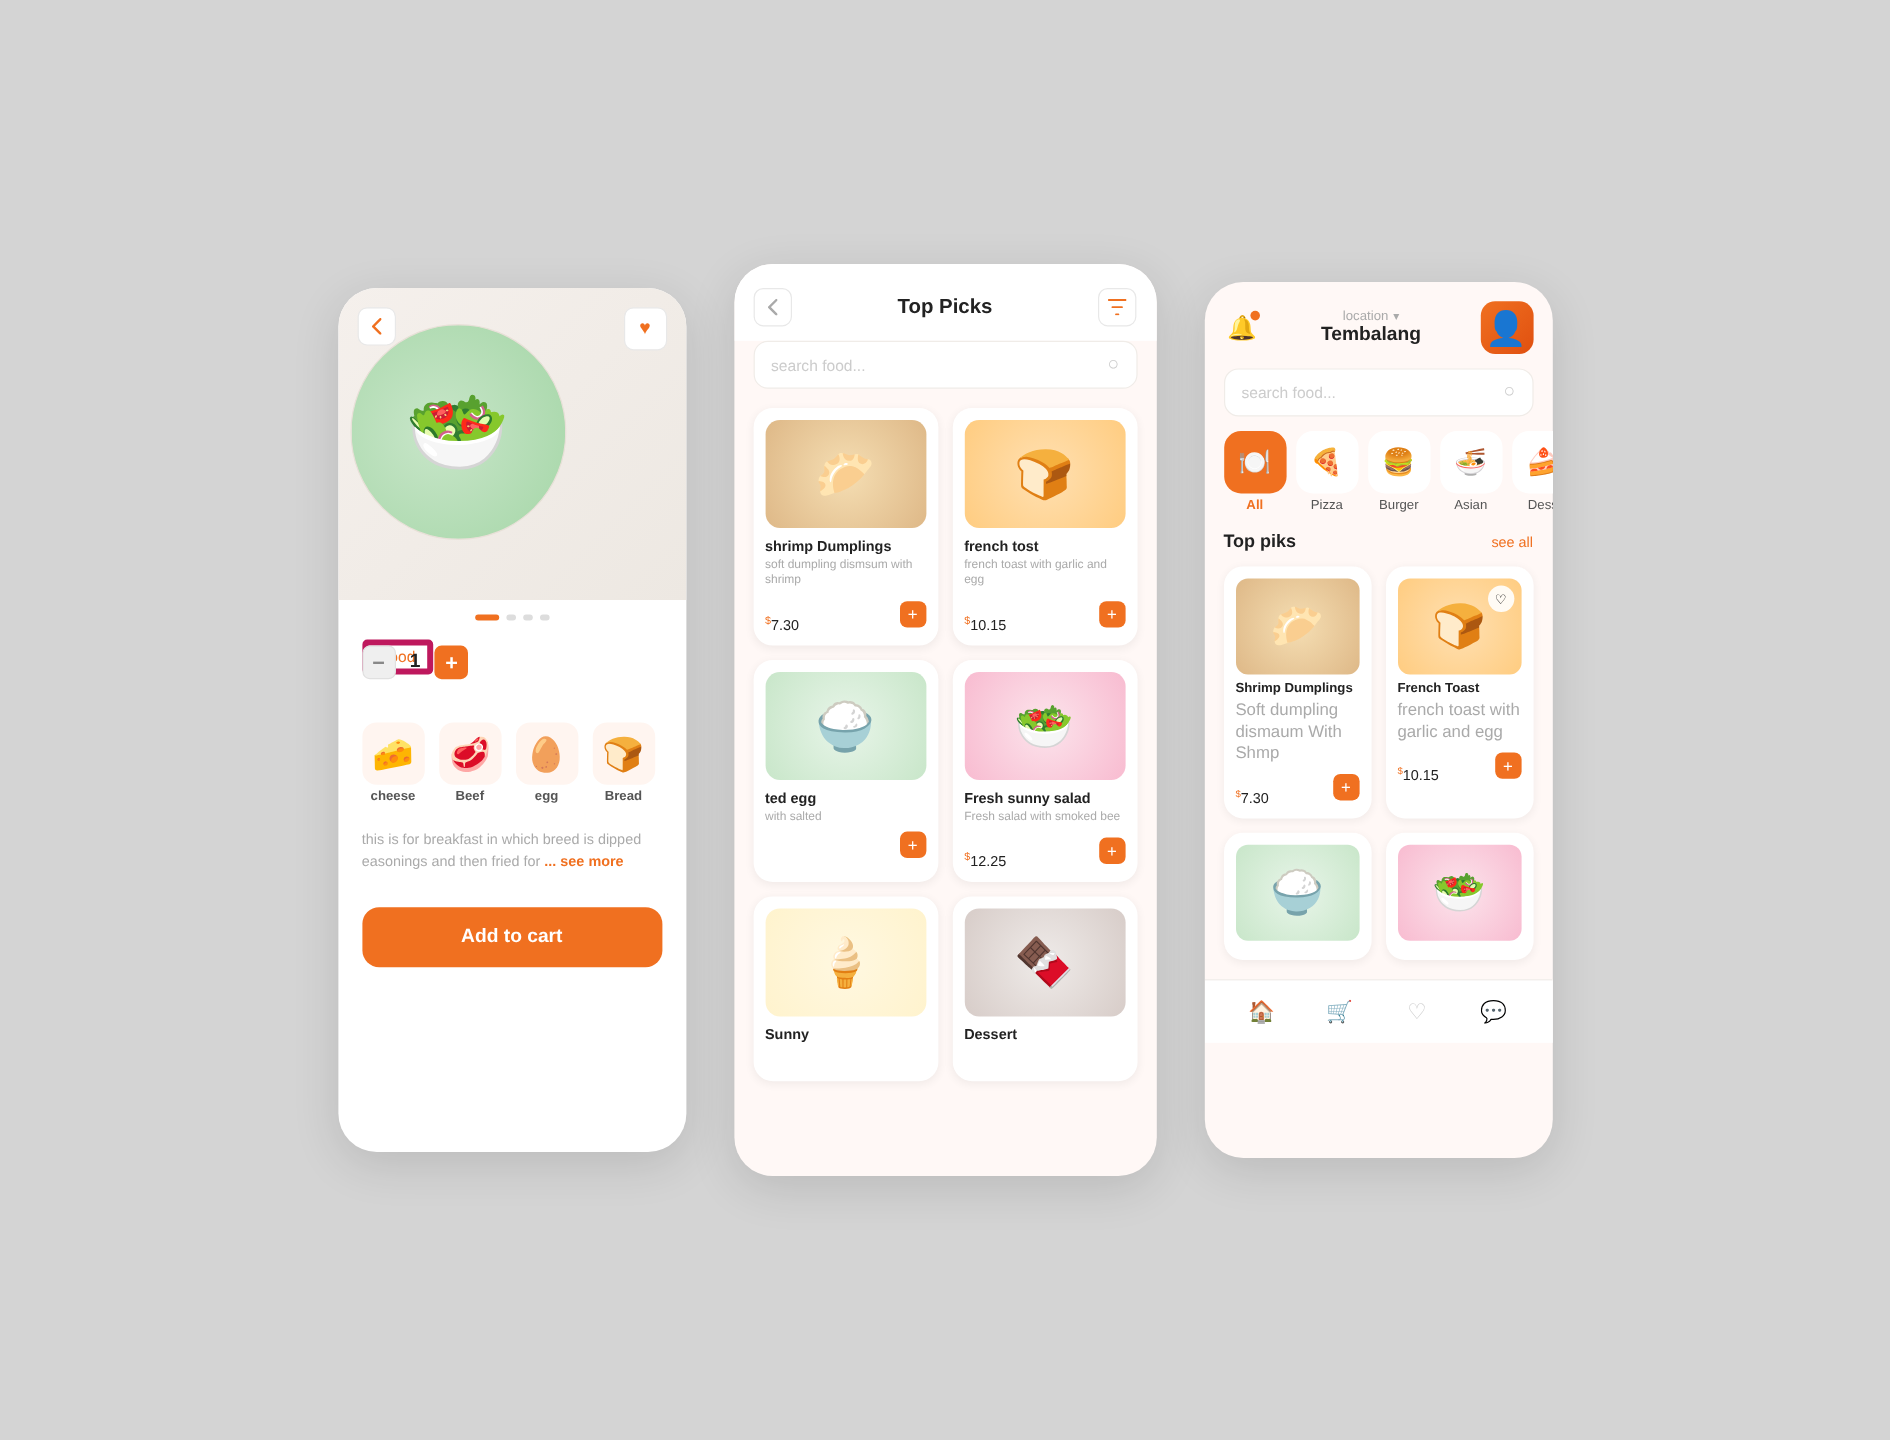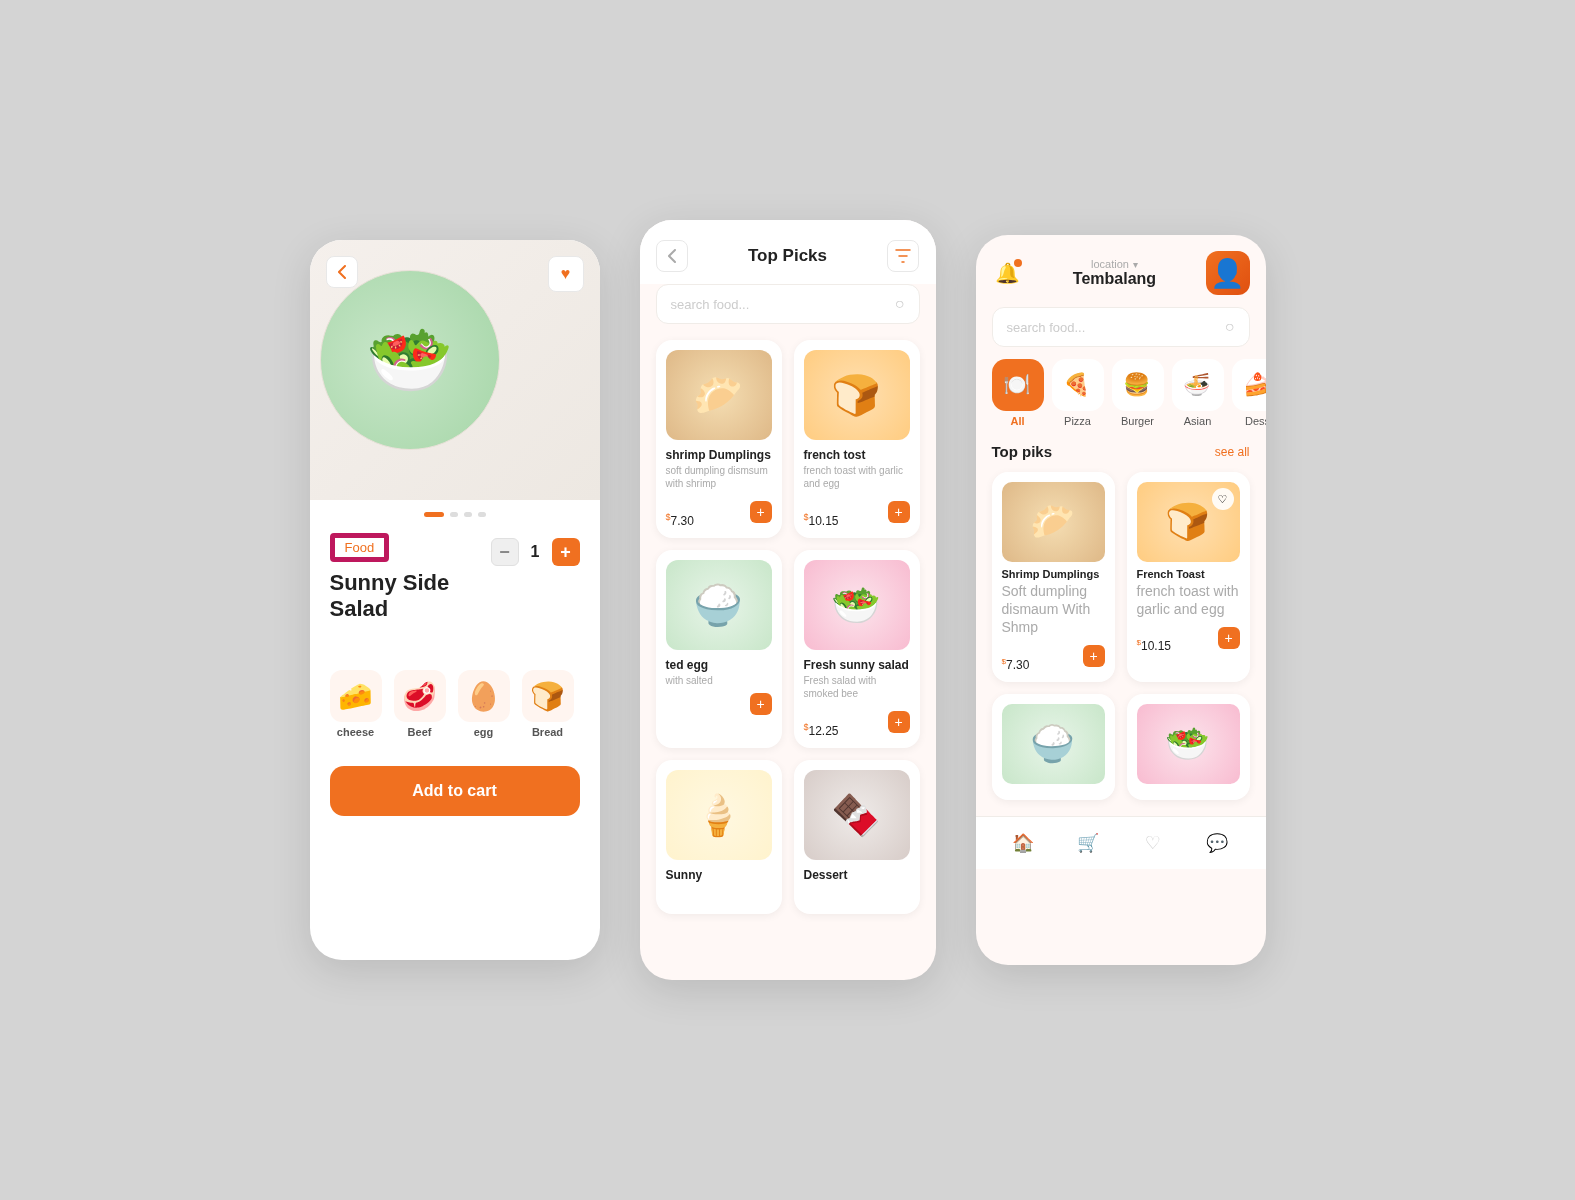--- a/index.html
+++ b/index.html
@@ -25,21 +25,21 @@
       border-radius: 32px;
       overflow: hidden;
       box-shadow: 0 10px 40px rgba(0,0,0,0.12);
     }
     .screen-1 {
       width: 290px;
       min-height: 720px;
       position: relative;
     }
     .screen-2 {
-      width: 296px;
+      width: 352px;
       min-height: 760px;
       background: #fff8f6;
     }
     .screen-3 {
       width: 290px;
       min-height: 730px;
       background: #fff8f6;
     }
 
     
@@ -547,21 +547,20 @@
       <div class="dot"></div>
       <div class="dot-inactive"></div>
       <div class="dot-inactive"></div>
       <div class="dot-inactive"></div>
     </div>
 
     <div class="s1-content">
       <span class="s1-category">Food</span>
 
       <div style="display:flex; align-items:flex-start; justify-content:space-between; margin-bottom:16px;">
-        <h2 class="s1-title">Sunny Side Salad</h2>
         <div class="s1-qty-row">
           <button class="qty-btn qty-minus">−</button>
           <span class="qty-num">1</span>
           <button class="qty-btn qty-plus">+</button>
         </div>
       </div>
 
       <div class="s1-ingredients">
         <div class="ingredient">
           <div class="ingredient-icon">🧀</div>
@@ -574,20 +573,24 @@
         <div class="ingredient">
           <div class="ingredient-icon">🥚</div>
           <span class="ingredient-label">egg</span>
         </div>
         <div class="ingredient">
           <div class="ingredient-icon">🍞</div>
           <span class="ingredient-label">Bread</span>
         </div>
       </div>
 
+      <p class="s1-desc">
+        <span>this is for  breakfast in which breed is dipped easonings and then fried for</span>
+        <span class="s1-see-more">... see more</span>
+      </p>
 
       <button class="s1-add-btn">Add to cart</button>
     </div>
   </div>
 
   <div class="screen screen-2">
     <div class="s2-header">
       <button class="icon-circle-btn">
         <svg width="8" height="14" viewBox="0 0 8 14" fill="none">
           <path d="M7 1L1 7L7 13" stroke="#aaa" stroke-width="2" stroke-linecap="round"></path>

